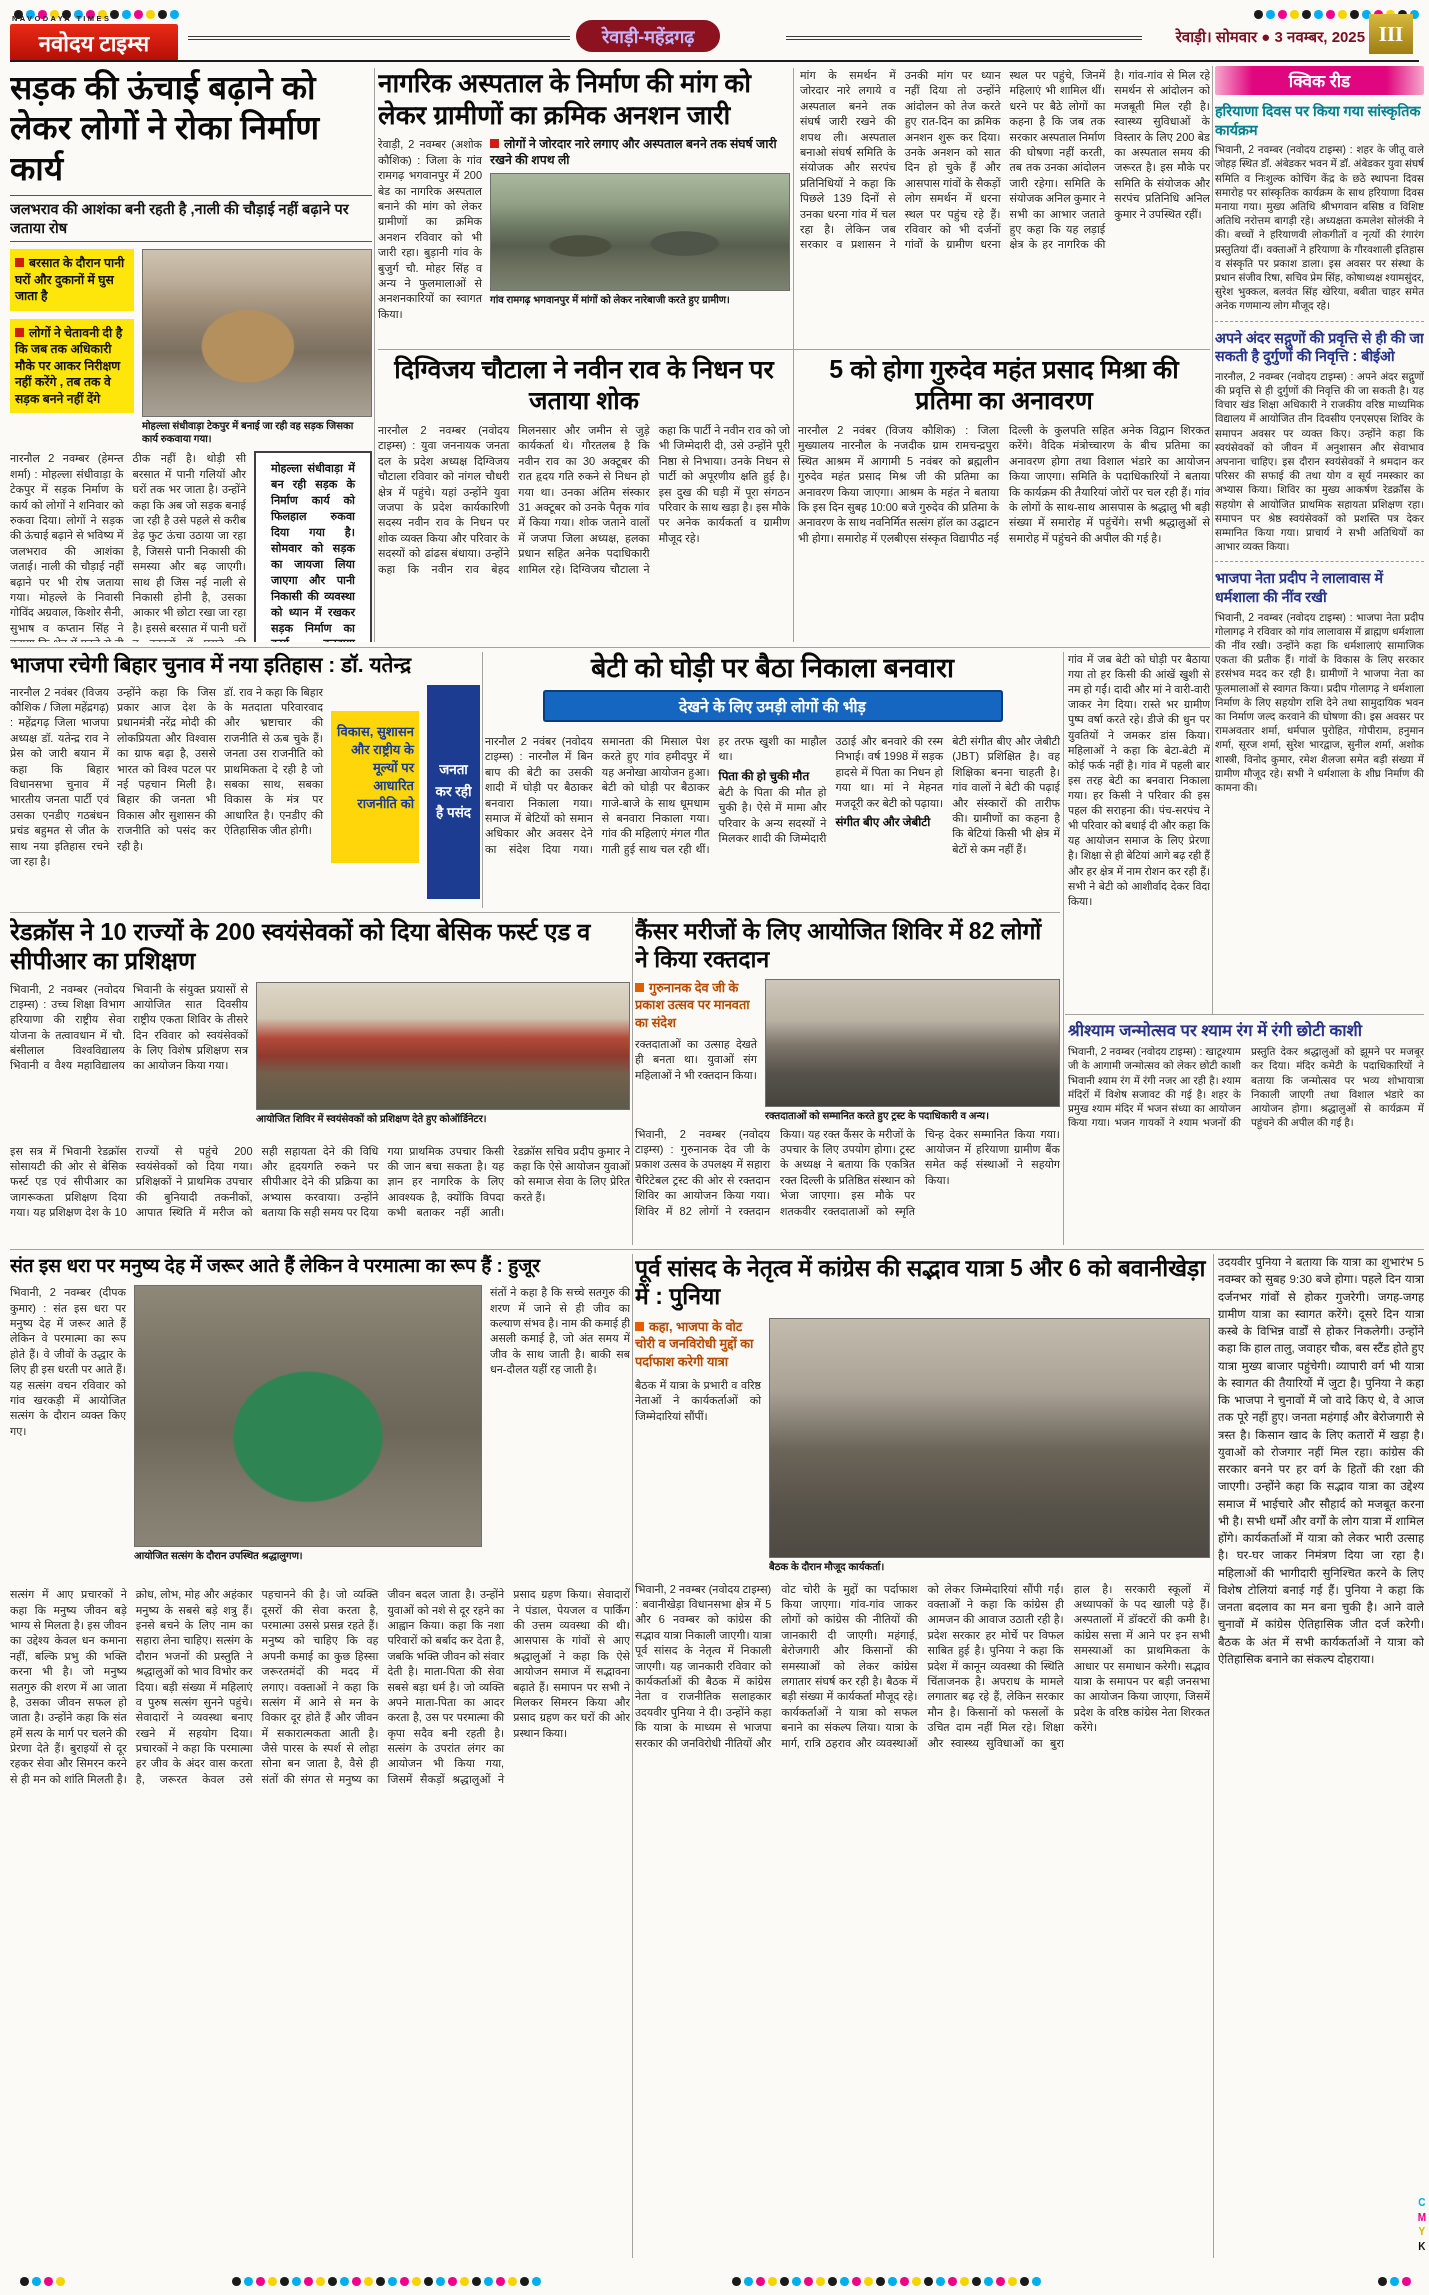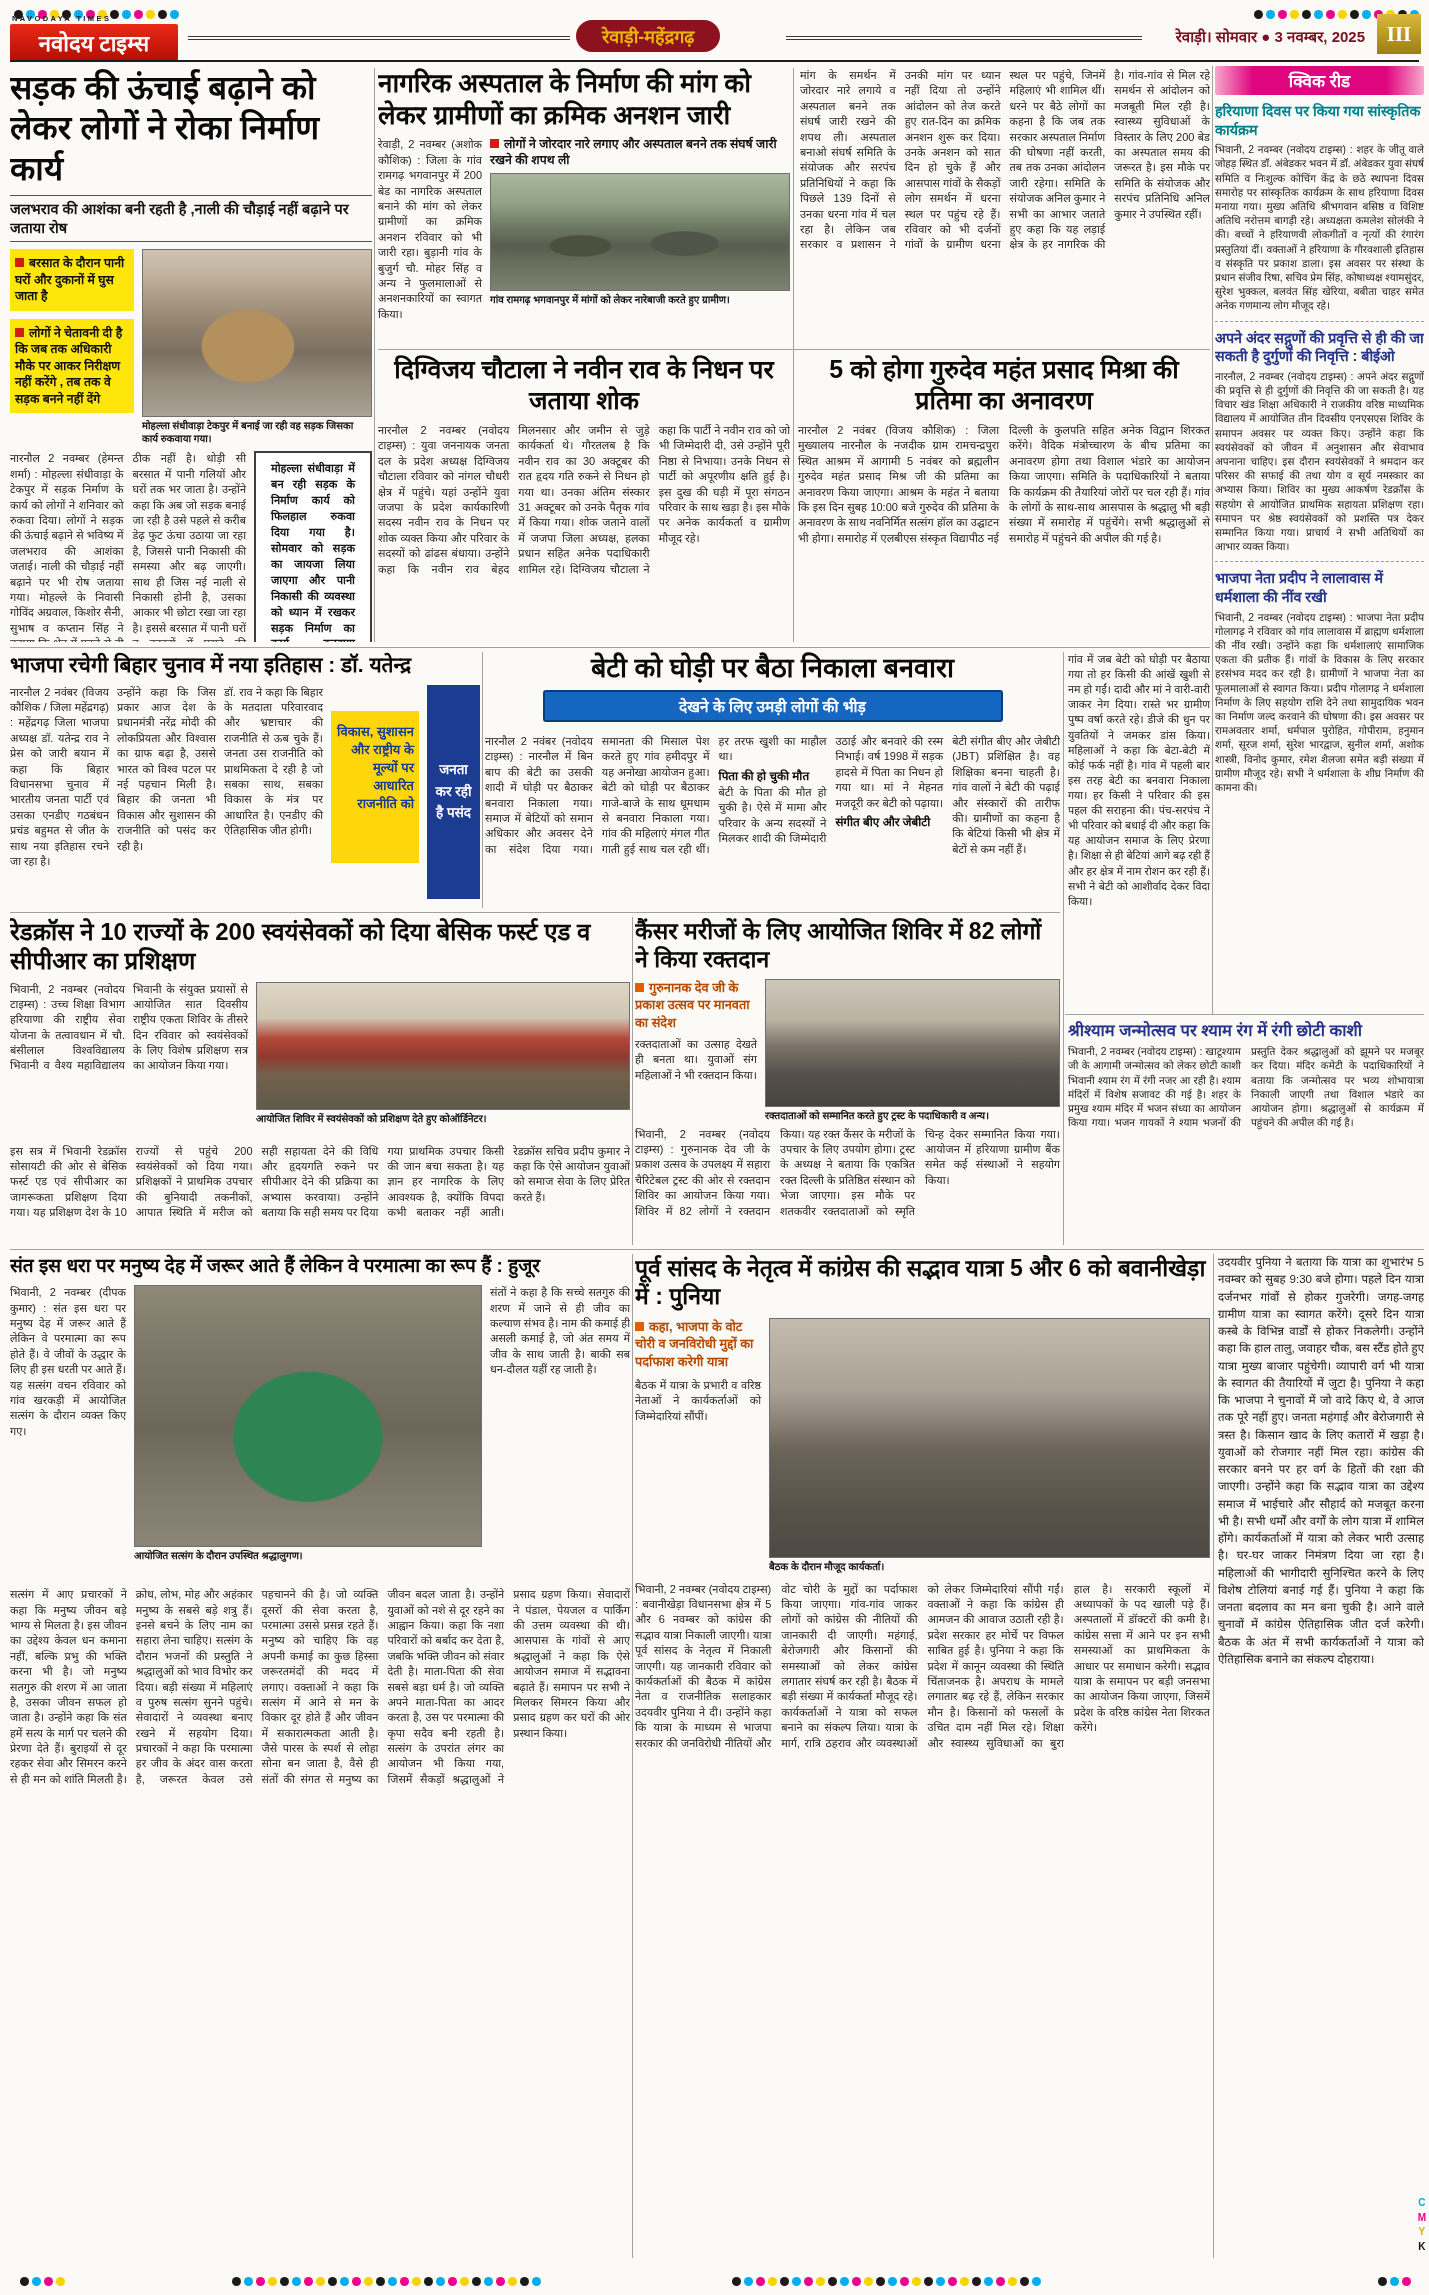--- a/index.html
+++ b/index.html
@@ -36,21 +36,21 @@
   .teal{color:#00818e}
   .navy{color:#27348b}
   .qr-div{border-top:1px dashed #9a9a9a;margin:7px 0}
   .pull-y{background:#ffd60a;color:#1b3c91;font-weight:800;font-size:13px;line-height:1.4;text-align:right;padding:12px 5px;height:152px;margin-top:26px}
   .pull-b{background:#1b3c91;color:#fff;font-weight:800;font-size:13.5px;line-height:1.6;text-align:center;padding:10px 5px;display:flex;align-items:center;justify-content:center}
   .vr{position:absolute;width:1px;background:#a3a39d}
   .hr{position:absolute;height:1px;background:#a3a39d}
   .hline-d{position:absolute;height:4px;border-top:1px solid #3a3a3a;border-bottom:1px solid #3a3a3a}
   .brand-en{font-size:7.5px;letter-spacing:2.4px;font-weight:700;color:#222;margin:0 0 1px 2px}
   .brand-box{background:linear-gradient(180deg,#ea2a17,#b50e05);color:#fff;font-weight:800;font-size:22px;text-align:center;padding:3px 0 4px;border-radius:2px}
-  .edition{background:#8c1220;color:#eab308;font-weight:800;font-size:18px;padding:4px 26px;border-radius:17px;white-space:nowrap}
+  .edition{background:#8c1220;color:#c4b5fd;font-weight:800;font-size:18px;padding:4px 26px;border-radius:17px;white-space:nowrap}
   .dateline{color:#7a1022;font-weight:700;font-size:15px;white-space:nowrap}
   .pagenum{width:44px;height:40px;background:linear-gradient(180deg,#d8b93c,#9c7e14);color:#fff;font-weight:800;font-size:21px;display:flex;align-items:center;justify-content:center;font-family:"Liberation Serif","DejaVu Serif",serif}
   .dots .dot{display:inline-block;width:9px;height:9px;border-radius:50%;margin-right:3px}
   .cmyk span{display:block;font-size:10px;font-weight:800;line-height:1.45;text-align:center}
 </style>
 </head>
 <body>
 
 <div class="page">
 
@@ -60,21 +60,21 @@
   <div class="abs" style="left:10px;top:14px;width:168px">
     <div class="brand-en">NAVODAYA TIMES</div>
     <div class="brand-box">
       <span>नवोदय टाइम्स</span>
     </div>
   </div>
   <div class="hline-d" style="left:188px;top:36px;width:382px"></div>
   <div class="abs edition" style="left:576px;top:20px">रेवाड़ी-महेंद्रगढ़</div>
   <div class="hline-d" style="left:786px;top:36px;width:356px"></div>
   <div class="abs dateline" style="right:64px;top:26px">रेवाड़ी। सोमवार ● 3 नवम्बर, 2025</div>
-  <div class="abs pagenum" style="right:8px;top:14px">III</div>
+  <div class="abs pagenum" style="right:16px;top:14px">III</div>
   <div class="abs" style="left:10px;top:60px;width:1409px;height:2px;background:#1c1c1c"></div>
 
   <section class="abs" style="left:10px;top:68px;width:362px;height:574px">
     <h1 class="hl" style="font-size:33px">सड़क की ऊंचाई बढ़ाने को लेकर लोगों ने रोका निर्माण कार्य</h1>
     <div class="subhead">जलभराव की आशंका बनी रहती है ,नाली की चौड़ाई नहीं बढ़ाने पर जताया रोष</div>
     <div class="row" style="gap:8px;margin-top:7px">
       <div style="width:124px;display:flex;flex-direction:column;gap:8px">
         <div class="ybox"><span class="sq"></span><span>बरसात के दौरान पानी घरों और दुकानों में घुस जाता है</span></div>
         <div class="ybox"><span class="sq"></span><span>लोगों ने चेतावनी दी है कि जब तक अधिकारी मौके पर आकर निरीक्षण नहीं करेंगे , तब तक वे सड़क बनने नहीं देंगे</span></div>
       </div>

